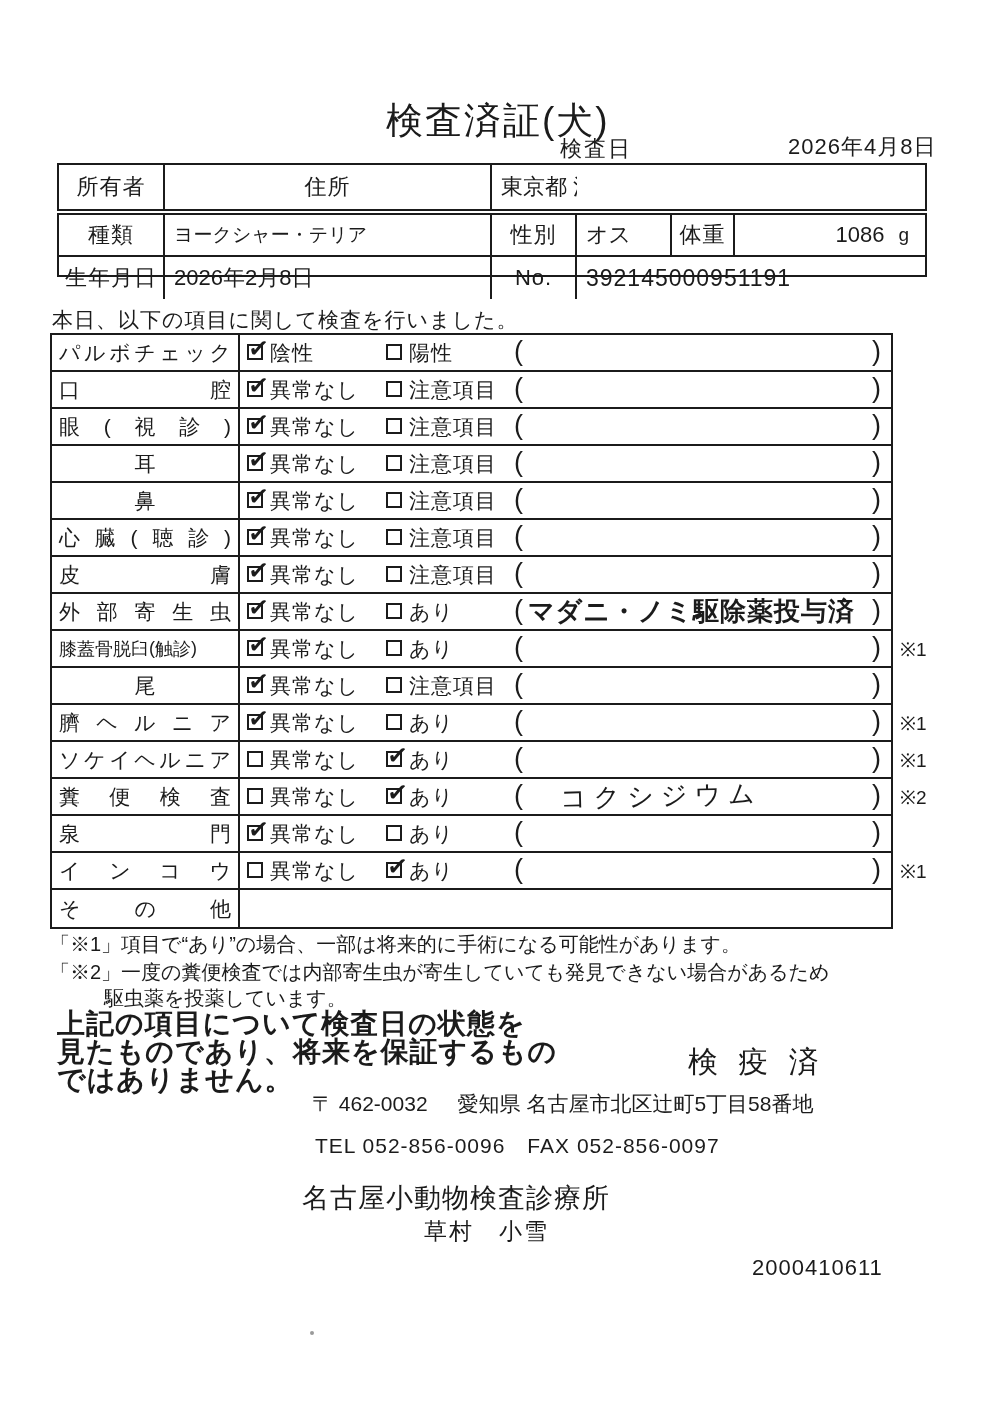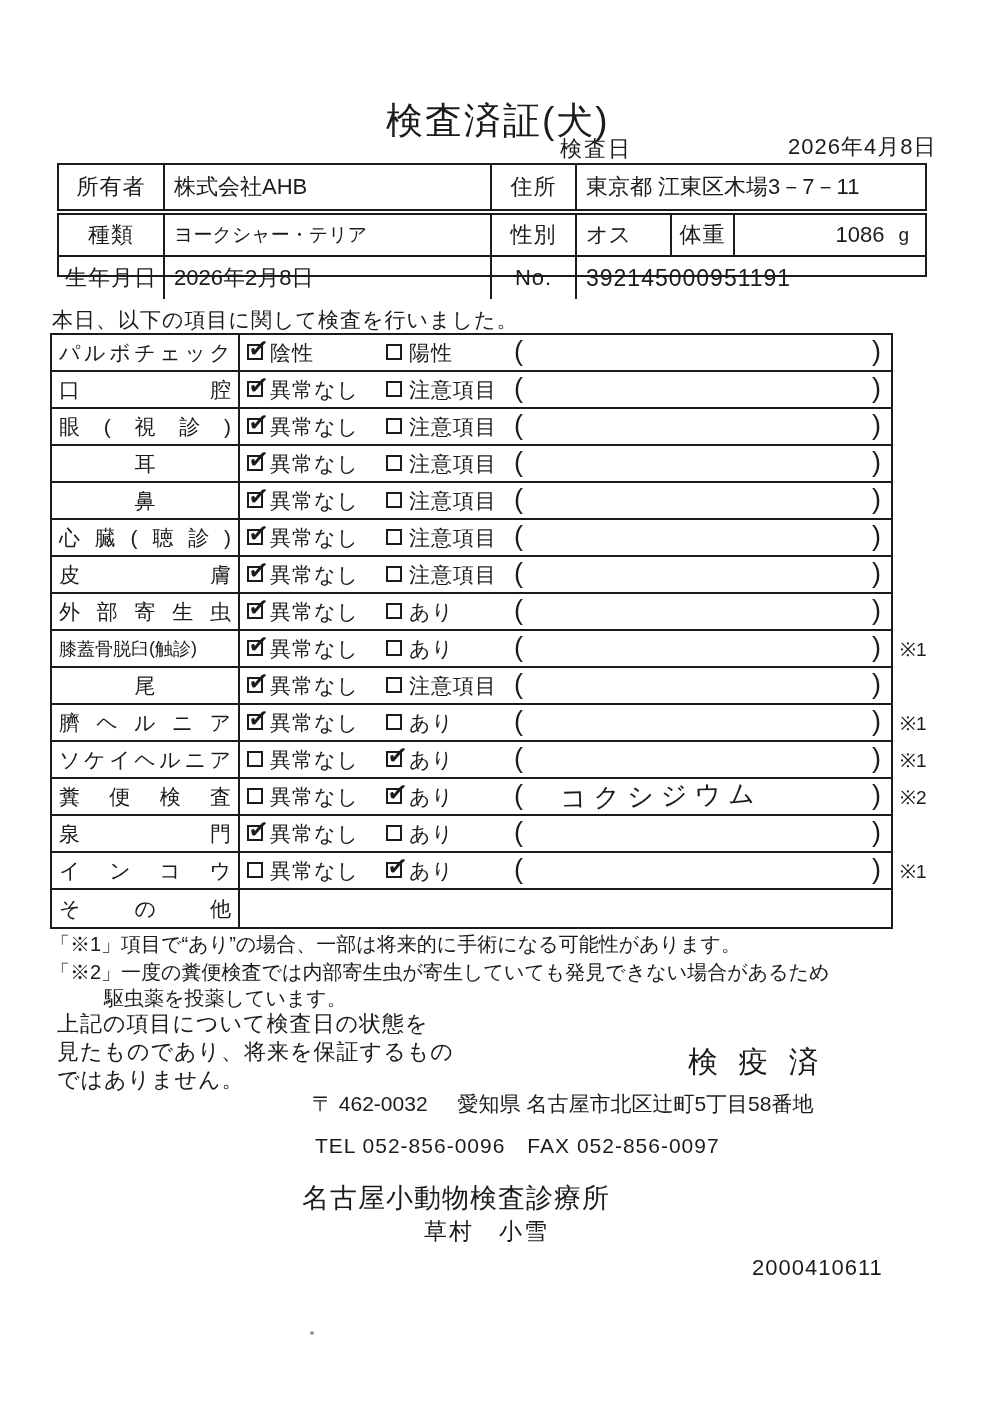--- a/index.html
+++ b/index.html
@@ -59,21 +59,21 @@
   .paren.close{right:10px;}
   .note-wrap{position:absolute;left:288px;right:36px;top:0;bottom:0;display:flex;align-items:center;}
   .note-printed{width:100%;text-align:center;font-size:26px;font-weight:600;letter-spacing:1px;white-space:nowrap;}
   .note-hand{padding-left:32px;font-size:26px;font-weight:500;letter-spacing:7px;transform:rotate(-1.5deg);white-space:nowrap;}
   .rref{position:absolute;left:calc(100% + 9px);top:50%;transform:translateY(-50%);font-size:19px;white-space:nowrap;}
 
   
   .fn1{left:50px;top:931px;font-size:20px;}
   .fn2{left:50px;top:959px;font-size:20px;}
   .fn2b{left:104px;top:985px;font-size:20px;}
-  .disclaimer{left:57px;top:1010px;font-size:22px;font-weight:400;line-height:28px;letter-spacing:1px;}
+  .disclaimer{left:57px;top:1010px;font-size:28px;font-weight:700;line-height:28px;letter-spacing:1px;}
   .stamp{left:688px;top:1042px;font-size:30px;font-weight:500;letter-spacing:6px;}
 
   
   .postal-line{left:312px;top:1090px;font-size:21px;}
   .postal-line .gap{display:inline-block;width:30px;}
   .tel-line{left:315px;top:1134px;font-size:21px;letter-spacing:1px;}
   .tel-line .gap{display:inline-block;width:22px;}
   .clinic-name{left:302px;top:1180px;font-size:27px;letter-spacing:1px;}
   .vet-name{left:424px;top:1216px;font-size:23px;letter-spacing:2px;}
   .doc-number{left:752px;top:1255px;font-size:22px;letter-spacing:1px;}
@@ -81,21 +81,20 @@
 </style>
 </head>
 <body>
 
 <div class="abs doc-title">検査済証(犬)</div>
 <div class="abs date-label">検査日</div>
 <div class="abs date-value">2026年4月8日</div>
 
 <div class="abs info-table owner-table">
   <div class="cell hd bend">所有者</div>
-  <div class="cell val bend">株式会社AHB</div>
   <div class="cell hd bend">住所</div>
   <div class="cell val bend rend">東京都 江東区木場3－7－11</div>
 </div>
 
 <div class="abs info-table pet-table">
   <div class="cell hd">種類</div>
   <div class="cell val breed">ヨークシャー・テリア</div>
   <div class="cell hd">性別</div>
   <div class="cell val">オス</div>
   <div class="cell hd">体重</div>
@@ -255,20 +254,23 @@
         <span>寄</span>
         <span>生</span>
         <span>虫</span>
       </div>
     <div class="rbody">
       <span class="cb cb1 checked"></span>
       <span class="optlabel t1">異常なし</span>
       <span class="cb cb2"></span>
       <span class="optlabel t2">あり</span>
       <span class="paren open">(</span>
+      <span class="note-wrap">
+          <span class="note-printed">マダニ・ノミ駆除薬投与済</span>
+        </span>
       <span class="paren close">)</span>
     </div>
 
   </div>
     <div class="crow">
     <div class="rlabel al-left small">
         <span>膝</span>
         <span>蓋</span>
         <span>骨</span>
         <span>脱</span>

